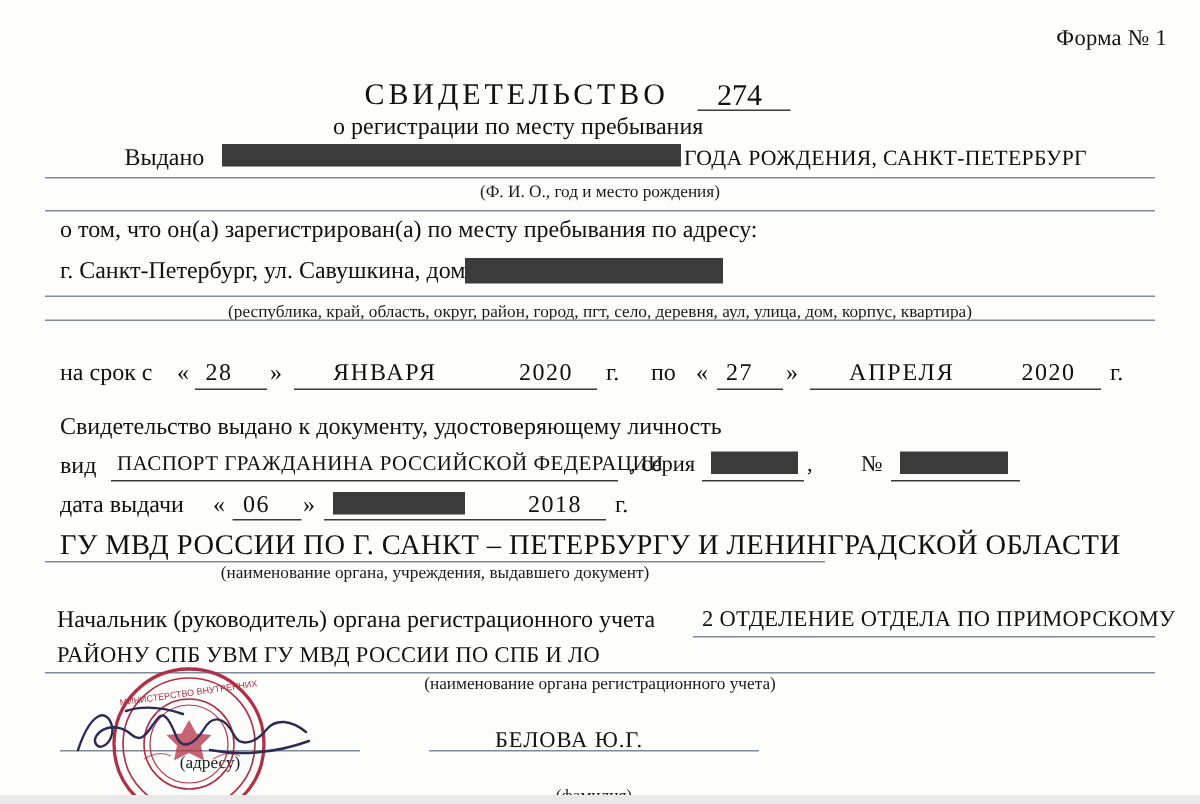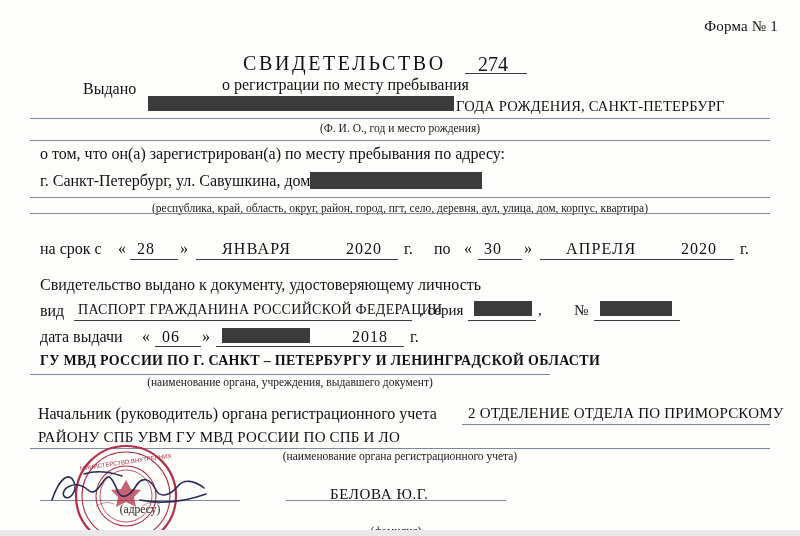--- a/index.html
+++ b/index.html
@@ -53,21 +53,21 @@
   }
   .title-sub {
     left: 222px;
     top: 76px;
     font-size: 16px;
   }
 
   
   .lbl-vydano {
     left: 83px;
-    top: 80px;
+    top: 97px;
     font-size: 16px;
   }
   .redact {
     background: #3b3b3b;
     height: 15px;
   }
   .redact-1 {
     left: 148px;
     top: 96px;
     width: 306px;
@@ -156,21 +156,21 @@
   .doc-q1 { left: 142px; top: 328px; font-size: 16px; }
   .doc-dd { left: 162px; top: 328px; font-size: 16px; letter-spacing: 1px; }
   .doc-q2 { left: 202px; top: 328px; font-size: 16px; }
   .redact-5 { left: 222px; top: 328px; width: 88px; height: 15px; }
   .doc-dy { left: 352px; top: 328px; font-size: 16px; letter-spacing: 1px; }
   .doc-dg { left: 410px; top: 328px; font-size: 16px; }
   .u-dd { left: 155px; top: 346px; width: 46px; }
   .u-dm { left: 216px; top: 346px; width: 126px; }
   .u-dy { left: 342px; top: 346px; width: 62px; }
 
-  .organ-line { left: 40px; top: 353px; font-size: 14px; letter-spacing: 0.3px; font-weight: bold; }
+  .organ-line { left: 40px; top: 353px; font-size: 19px; letter-spacing: 0.3px; }
   .rule-5 { left: 30px; top: 374px; width: 520px; }
   .cap-3 { left: 30px; top: 376px; width: 520px; }
 
   
   .chief-lbl { left: 38px; top: 405px; font-size: 16px; }
   .chief-val { left: 468px; top: 405px; font-size: 15px; letter-spacing: 0.2px; }
   .chief-val2 { left: 38px; top: 429px; font-size: 15px; letter-spacing: 0.2px; }
   .rule-6 { left: 462px; top: 424px; width: 308px; }
   .rule-7 { left: 30px; top: 448px; width: 740px; }
   .cap-4 { left: 30px; top: 450px; width: 740px; }
@@ -237,21 +237,21 @@
 
   <div class="abs term-row t-nasrok">на срок с</div>
   <div class="abs term-row t-q1">«</div>
   <div class="abs term-row t-d1">28</div>
   <div class="abs term-row t-q2">»</div>
   <div class="abs term-row t-m1">ЯНВАРЯ</div>
   <div class="abs term-row t-y1">2020</div>
   <div class="abs term-row t-g1">г.</div>
   <div class="abs term-row t-po">по</div>
   <div class="abs term-row t-q3">«</div>
-  <div class="abs term-row t-d2">30</div>
+  <div class="abs term-row t-d2">27</div>
   <div class="abs term-row t-q4">»</div>
   <div class="abs term-row t-m2">АПРЕЛЯ</div>
   <div class="abs term-row t-y2">2020</div>
   <div class="abs term-row t-g2">г.</div>
   <div class="u u-d1"></div>
   <div class="u u-m1"></div>
   <div class="u u-y1"></div>
   <div class="u u-d2"></div>
   <div class="u u-m2"></div>
   <div class="u u-y2"></div>

